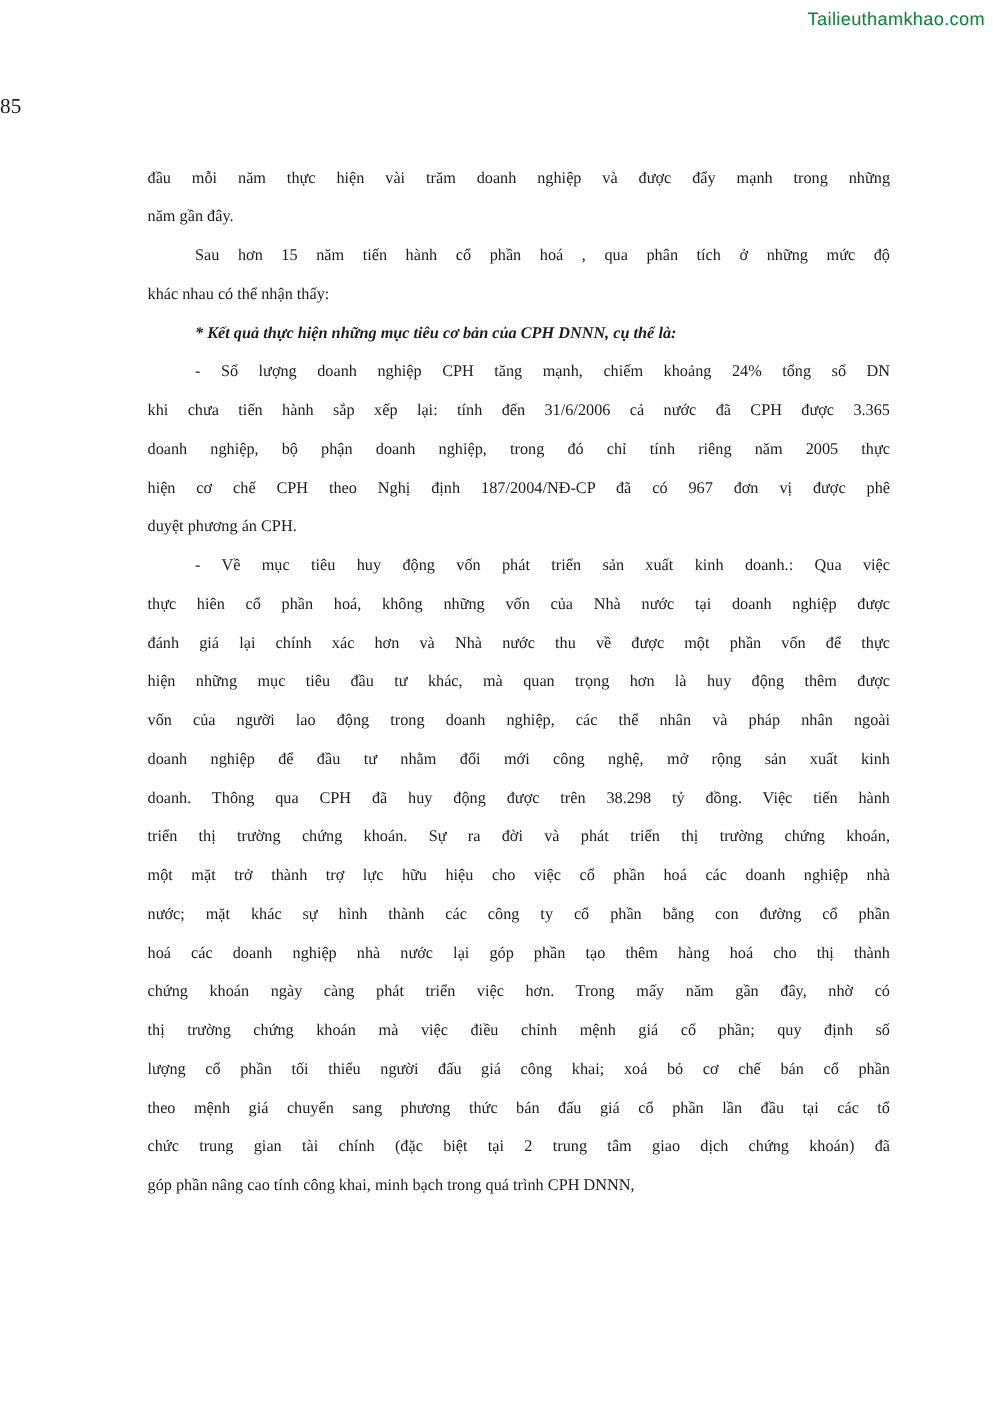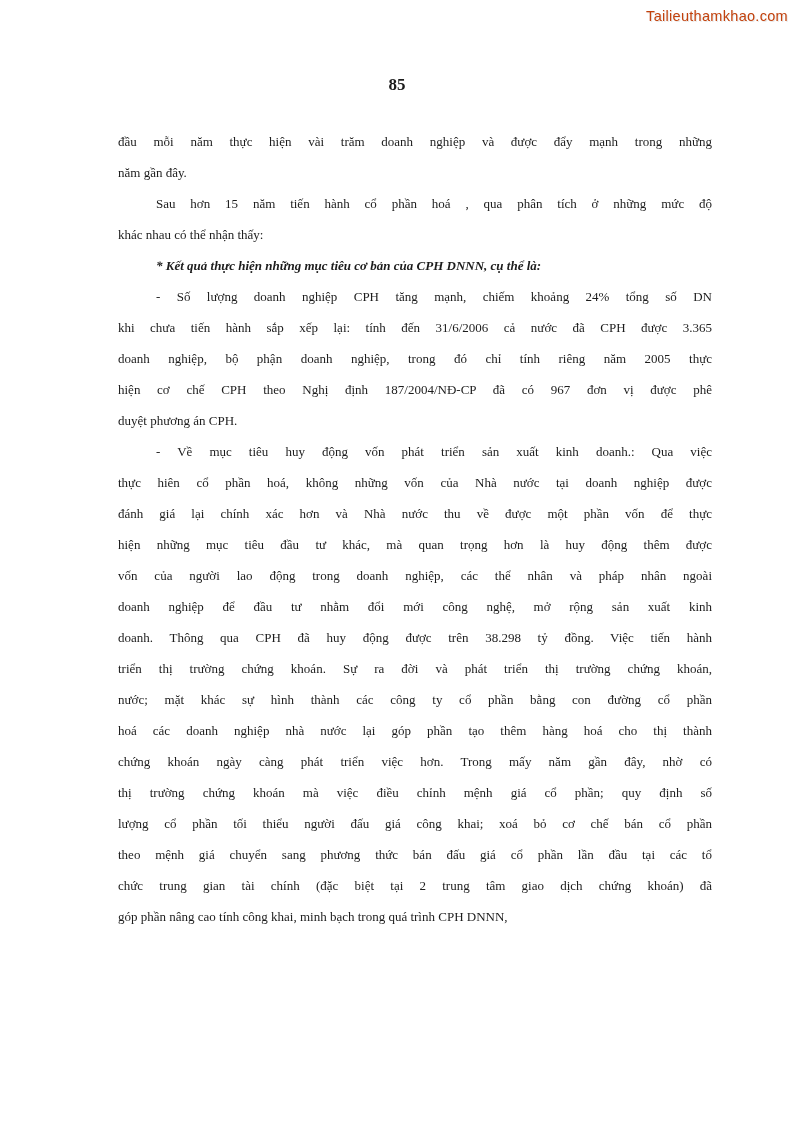--- a/index.html
+++ b/index.html
@@ -15,33 +15,32 @@
     overflow: hidden;
     font-family: "Liberation Serif", "DejaVu Serif", serif;
     color: #1c1c1c;
   }
   .watermark {
     position: absolute;
     top: 8px;
     right: 6px;
     font-family: "Liberation Sans", "DejaVu Sans", sans-serif;
     font-size: 14.5px;
-    color: #c2410c;
+    color: #15803d;
     text-shadow: 1px 1px 0 #e9e9e9;
     letter-spacing: 0.3px;
     text-align: right;
   }
   .page-number {
     position: absolute;
     top: 75px;
     left: 0;
     width: 100%;
-    text-align: center;
+    text-align: left;
     font-size: 17px;
-    font-weight: bold;
   }
   .doc-body {
     position: absolute;
     left: 118px;
     top: 126px;
     width: 594px;
   }
   .line {
     height: 31px;
     line-height: 31px;
@@ -77,20 +76,21 @@
       <div class="line fill">hiện cơ chế CPH theo Nghị định 187/2004/NĐ-CP đã có 967 đơn vị được phê</div>
       <div class="line end">duyệt phương án CPH.</div>
       <div class="line fill indent">- Về mục tiêu huy động vốn phát triển sản xuất kinh doanh.: Qua việc</div>
       <div class="line fill">thực hiên cổ phần hoá, không những vốn của Nhà nước tại doanh nghiệp được</div>
       <div class="line fill">đánh giá lại chính xác hơn và Nhà nước thu về được một phần vốn để thực</div>
       <div class="line fill">hiện những mục tiêu đầu tư khác, mà quan trọng hơn là huy động thêm được</div>
       <div class="line fill">vốn của người lao động trong doanh nghiệp, các thể nhân và pháp nhân ngoài</div>
       <div class="line fill">doanh nghiệp để đầu tư nhằm đổi mới công nghệ, mở rộng sản xuất kinh</div>
       <div class="line fill">doanh. Thông qua CPH đã huy động được trên 38.298 tỷ đồng. Việc tiến hành</div>
       <div class="line fill">triển thị trường chứng khoán. Sự ra đời và phát triển thị trường chứng khoán,</div>
+      <div class="line fill">một mặt trở thành trợ lực hữu hiệu cho việc cổ phần hoá các doanh nghiệp nhà</div>
       <div class="line fill">nước; mặt khác sự hình thành các công ty cổ phần bằng con đường cổ phần</div>
       <div class="line fill">hoá các doanh nghiệp nhà nước lại góp phần tạo thêm hàng hoá cho thị thành</div>
       <div class="line fill">chứng khoán ngày càng phát triển việc hơn. Trong mấy năm gần đây, nhờ có</div>
       <div class="line fill">thị trường chứng khoán mà việc điều chỉnh mệnh giá cổ phần; quy định số</div>
       <div class="line fill">lượng cổ phần tối thiểu người đấu giá công khai; xoá bỏ cơ chế bán cổ phần</div>
       <div class="line fill">theo mệnh giá chuyển sang phương thức bán đấu giá cổ phần lần đầu tại các tổ</div>
       <div class="line fill">chức trung gian tài chính (đặc biệt tại 2 trung tâm giao dịch chứng khoán) đã</div>
       <div class="line end">góp phần nâng cao tính công khai, minh bạch trong quá trình CPH DNNN,</div>
     </div>
 </div>

